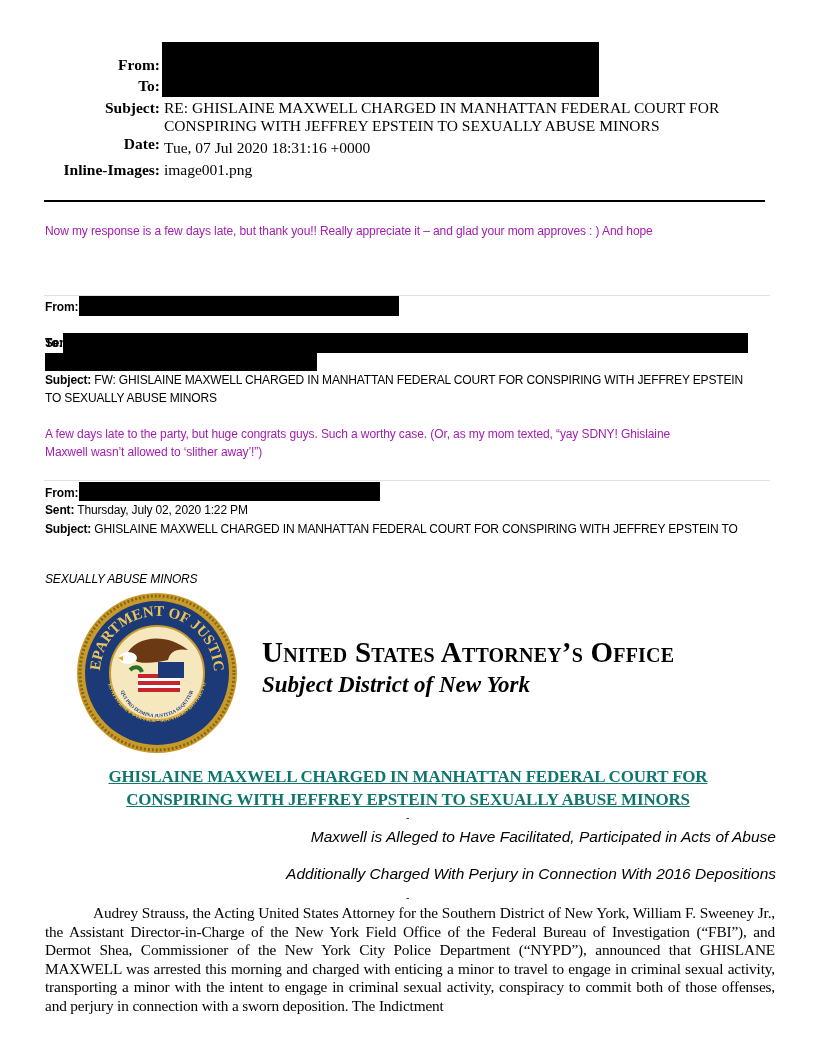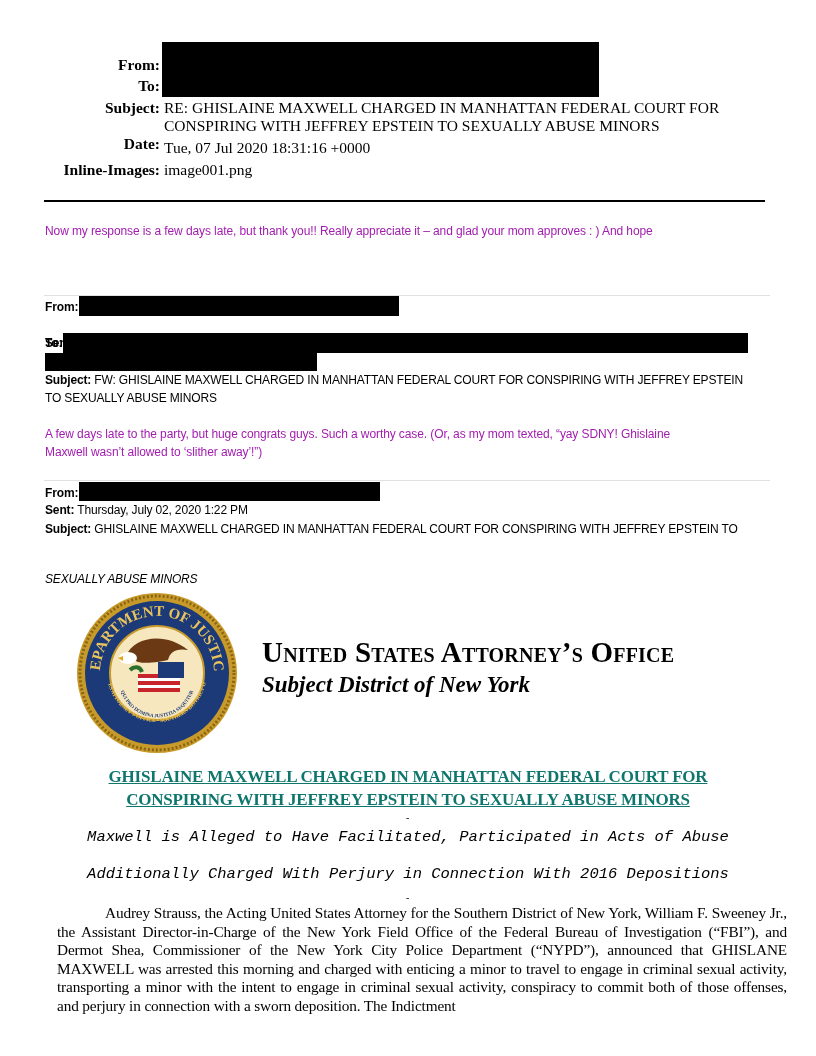--- a/index.html
+++ b/index.html
@@ -16,22 +16,22 @@
   .msg-text { position: absolute; left: 45px; width: 720px; font-family: "Liberation Sans", sans-serif; font-size: 12px; line-height: 18px; color: #a21caf; letter-spacing: -0.1px; }
   .mh { position: absolute; left: 45px; width: 725px; font-family: "Liberation Sans", sans-serif; font-size: 12px; line-height: 18px; color: #000; letter-spacing: -0.15px; }
   .mh b { font-weight: bold; }
 
   .seal { position: absolute; left: 76px; top: 592px; width: 162px; height: 162px; }
   .usao-title { position: absolute; left: 262px; top: 636px; font-family: "Liberation Serif", serif; font-weight: bold; font-size: 29px; letter-spacing: 0.2px; font-variant: small-caps; white-space: nowrap; }
   .usao-sub { position: absolute; left: 262px; top: 672px; font-family: "Liberation Serif", serif; font-style: italic; font-weight: bold; font-size: 23px; white-space: nowrap; }
 
   .pr-title { position: absolute; left: 40px; width: 736px; top: 765px; text-align: center; font-family: "Liberation Serif", serif; font-weight: bold; font-size: 17px; line-height: 23px; color: #0f766e; text-decoration: underline; letter-spacing: -0.2px; cursor: pointer; }
   .dash { position: absolute; left: 406px; font-family: "Liberation Serif", serif; font-size: 10px; }
-  .pr-sub { position: absolute; left: 40px; width: 736px; text-align: center; font-family: Liberation Mono, monospace; font-style: italic; font-size: 15.5px; line-height: 18px; }
-  .pr-body { position: absolute; left: 57px; width: 730px; top: 904px; font-family: "Liberation Serif", serif; font-size: 15.3px; line-height: 18.6px; text-align: justify; letter-spacing: -0.15px; }
+  .pr-sub { position: absolute; left: 40px; width: 736px; text-align: right; font-family: Liberation Sans, sans-serif; font-style: italic; font-size: 15.5px; line-height: 18px; }
+  .pr-body { position: absolute; left: 45px; width: 730px; top: 904px; font-family: "Liberation Serif", serif; font-size: 15.3px; line-height: 18.6px; text-align: justify; letter-spacing: -0.15px; }
   .pr-body p { margin: 0; text-indent: 48px; }
 </style>
 </head>
 <body>
 
 <div>
   <span class="hdr-row hdr-label" style="top:56px;">From:</span>
   <span class="hdr-row hdr-label" style="top:77px;">To:</span>
   <div class="redact" style="left:162px; top:42px; width:437px; height:55px;"></div>
 

